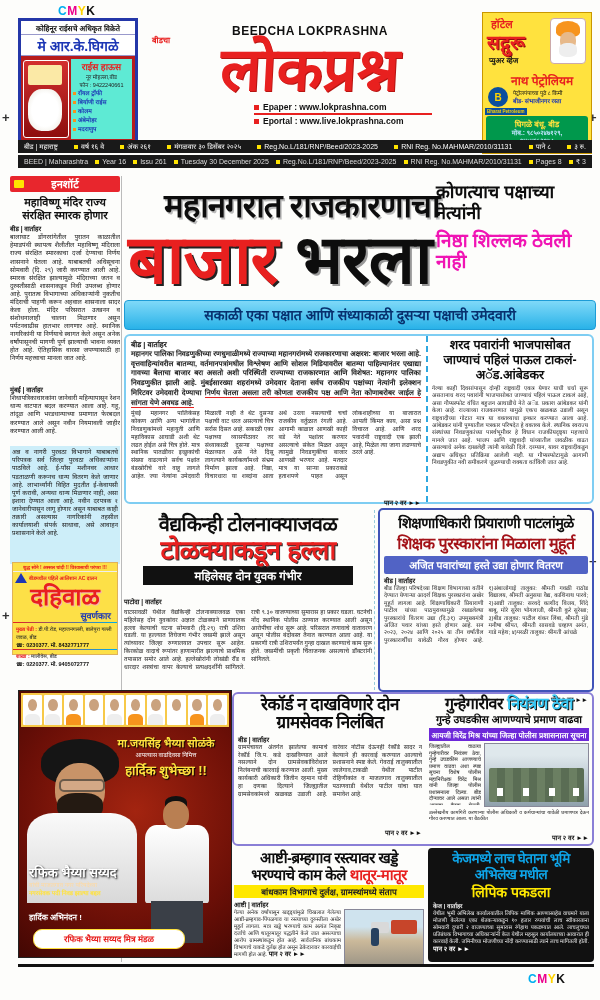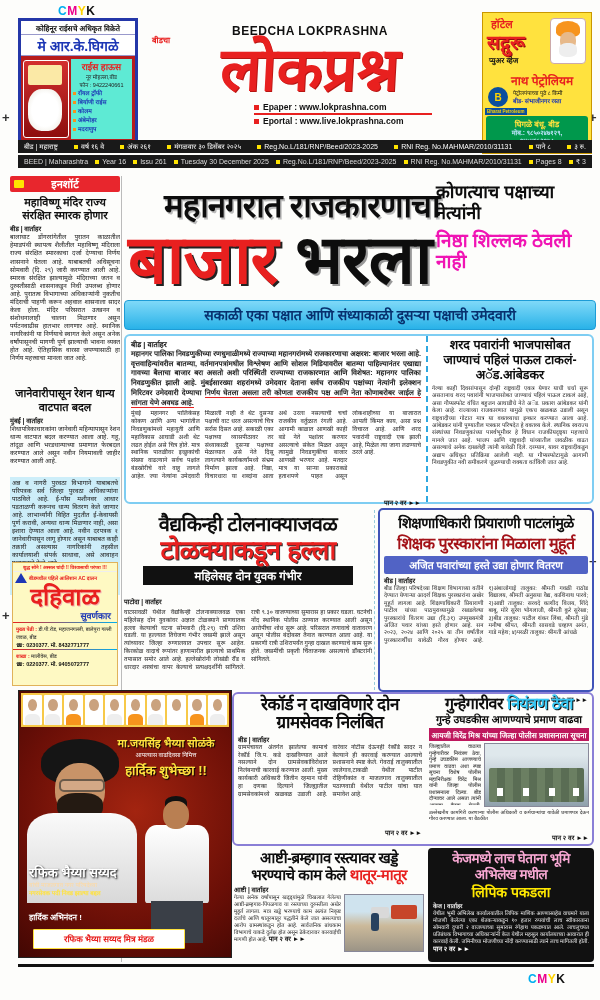--- a/index.html
+++ b/index.html
@@ -60,21 +60,21 @@
   .sb{left:10px;top:176px;width:110px;}
   .vline{left:121px;top:176px;width:1px;height:786px;background:#bbb;}
   .inshort{background:#e8262d;color:#fff;font-weight:bold;font-size:11px;text-align:center;height:16px;line-height:16px;
            border-radius:2px;position:relative;}
   .inshort .tab{position:absolute;left:4px;top:4px;width:10px;height:8px;background:#ffe400;border-radius:1px;}
   .shd{font-size:11px;font-weight:bold;color:#111;text-align:center;line-height:1.2;margin-top:4px;}
   .sby{font-size:6.5px;font-weight:bold;color:#111;margin-top:2px;}
   .sbt{font-size:6.3px;line-height:1.28;color:#222;overflow:hidden;}
   .blueblk{background:#cdeef9;padding:2px;}
   
-  .dah{left:12px;top:562px;width:106px;height:124px;border:1px solid #e0b25a;background:#fef9c3;box-sizing:border-box;}
+  .dah{left:12px;top:562px;width:106px;height:93px;border:1px solid #e0b25a;background:#fde047;box-sizing:border-box;}
   .dah .t1{font-size:4.8px;color:#e8201f;font-weight:bold;text-align:center;border-bottom:1px solid #eee;padding:1px 0;}
   .dah .lg{display:flex;align-items:center;gap:2px;padding:1px 2px;}
   .tri{width:0;height:0;border-left:6px solid transparent;border-right:6px solid transparent;border-bottom:10px solid #1d37b5;}
   .dah .t2{font-size:5px;color:#e8201f;font-weight:bold;}
   .dah .nm{font-size:24px;font-weight:bold;color:#e8201f;text-align:center;line-height:1.05;text-shadow:1px 1px 0 #f4b4b4;}
   .dah .sub{font-size:9px;font-weight:bold;color:#1d37b5;text-align:right;padding-right:6px;}
   .dah .ad1{font-size:5.2px;color:#222;padding:2px 3px 0;border-top:1px solid #f3c;border-image:linear-gradient(90deg,#e8201f,#00aeef) 1;}
   .dah .lab{color:#e8201f;font-weight:bold;}
   .dah .ph{font-size:5.5px;font-weight:bold;color:#111;padding:0 3px;}
   
@@ -94,21 +94,21 @@
   .man2-hair{position:absolute;right:44px;top:105px;width:22px;height:12px;background:#111;border-radius:50% 50% 0 0;}
   .man2-shirt{position:absolute;right:22px;top:134px;width:64px;height:78px;background:linear-gradient(#ffffff,#dcdcdc);border-radius:18% 18% 4% 4%;}
   .man2-pant{position:absolute;right:28px;top:210px;width:52px;height:42px;background:#3a3f47;}
   .pol .nmt{position:absolute;right:6px;top:44px;width:118px;text-align:center;font-size:11px;font-weight:bold;color:#ffe23e;text-shadow:1px 1px 1px #000;}
   .pol .bd{position:absolute;right:10px;top:60px;width:110px;text-align:center;font-size:6px;color:#fff;}
   .pol .ws{position:absolute;right:10px;top:70px;width:110px;text-align:center;font-size:13px;font-weight:bold;color:#ffe23e;text-shadow:1px 1px 1px #000;}
   .pol .nm2{position:absolute;left:10px;top:172px;width:120px;font-size:13px;font-weight:bold;color:#fff;text-shadow:1px 1px 2px #000;}
   .pol .d1{position:absolute;left:10px;top:190px;width:120px;font-size:6px;color:#ffd9a0;}
   .pol .d2{position:absolute;left:10px;top:198px;width:120px;font-size:6px;font-weight:bold;color:#ffe23e;}
   .pol .ws2{position:absolute;left:10px;top:220px;width:120px;font-size:8px;font-weight:bold;color:#fff;}
-  .pol .chip{position:absolute;left:14px;bottom:8px;width:150px;height:18px;background:#fff;border-radius:1px;
+  .pol .chip{position:absolute;left:14px;bottom:8px;width:150px;height:18px;background:#fff;border-radius:9px;
              text-align:center;line-height:18px;font-size:8.5px;font-weight:bold;color:#e8201f;border:1px solid #ffe23e;}
   
   .lh1{left:128px;top:182px;width:320px;font-size:33px;font-weight:bold;color:#0d0d0d;letter-spacing:-1px;
        text-shadow:1.5px 1.5px 0 #bbb;margin-left:36px;}
   .lh2{left:128px;top:222px;width:330px;font-size:68px;font-weight:bold;letter-spacing:-1px;line-height:1.1;}
   .lh2 .r{color:#e8201f;text-shadow:2px 2px 0 #222;} .lh2 .b{color:#0d0d0d;text-shadow:2px 2px 0 #999;}
   .rh1{left:436px;top:182px;width:158px;font-size:18px;font-weight:bold;color:#0d0d0d;line-height:1.15;}
   .rh2{left:436px;top:230px;width:158px;font-size:19px;font-weight:bold;color:#f014b4;line-height:1.12;}
   .cyband{left:124px;top:300px;width:470px;height:28px;background:linear-gradient(#7fd9f8,#29b2e8);border:1px solid #1d9cd6;
           border-radius:4px;text-align:center;font-size:14px;font-weight:bold;color:#07306e;line-height:28px;}
@@ -140,41 +140,41 @@
   
   .pwrap{left:232px;top:692px;width:362px;height:154px;border:2px solid #8a7fd6;border-radius:6px;box-sizing:border-box;display:flex;}
   .gram{width:192px;padding:2px 4px;box-sizing:border-box;}
   .gram .h1{font-size:17px;font-weight:bold;color:#0d0d0d;text-align:center;line-height:1.08;letter-spacing:-.5px;}
   .mgband{margin:2px 0;background:#ff3ed6;color:#7a0f12;font-size:10.5px;font-weight:bold;text-align:center;padding:1px 0;}
   .gram .bd{font-size:6px;line-height:1.3;color:#222;column-count:2;column-gap:5px;height:84px;overflow:hidden;}
   .crime{flex:1;padding:2px 3px;box-sizing:border-box;position:relative;}
   .crime .h1{font-size:16px;font-weight:bold;text-align:center;letter-spacing:-.5px;line-height:1;}
   .crime .h1 .k{color:#0d0d0d;} .crime .h1 .cy{color:#35c6f2;text-shadow:1px 1px 0 #0d0d0d;}
   .crime .h2{font-size:10.5px;font-weight:bold;color:#0d0d0d;text-align:center;}
-  .grband{margin:2px 0;background:#be185d;color:#fff;font-size:7.5px;font-weight:bold;text-align:center;padding:1.5px 0;}
+  .grband{margin:2px 0;background:#6d28d9;color:#fff;font-size:7.5px;font-weight:bold;text-align:center;padding:1.5px 0;}
   .crime .flow{display:flex;gap:3px;}
   .crime .bd{width:52px;font-size:5.2px;line-height:1.25;color:#222;height:62px;overflow:hidden;}
   .pphoto{flex:1;height:62px;background:linear-gradient(#dfe8ec 18%,#b9c6cf 60%,#8fa0ab);position:relative;border:1px solid #889;}
   .pphoto .row{position:absolute;left:4px;right:4px;bottom:4px;height:34px;
      background:repeating-linear-gradient(90deg,#6b7f62 0 8px,#5a6d54 8px 16px);border-radius:2px;}
   .pphoto .paper{position:absolute;width:6px;height:8px;background:#fff;bottom:10px;}
   .pcap{font-size:5px;line-height:1.25;color:#222;margin-top:2px;height:24px;overflow:hidden;}
   
   .road{left:234px;top:850px;width:190px;height:110px;}
   .road .h1{font-size:15px;font-weight:bold;color:#0d0d0d;text-align:center;letter-spacing:-.5px;line-height:1.1;}
   .road .h1 .r{color:#e8201f;}
   .yband{margin:2px 0;background:#ffe800;color:#222;font-size:8.5px;font-weight:bold;text-align:center;padding:1px 0;}
   .road .flow{display:flex;gap:3px;}
   .road .bd{flex:1;font-size:5.4px;line-height:1.28;color:#222;height:56px;overflow:hidden;}
   .rphoto{width:78px;height:56px;background:linear-gradient(#cfe3ee 30%,#cbb99a 55%,#9b9486);position:relative;border:1px solid #889;}
   .rphoto .trk{position:absolute;right:6px;top:10px;width:26px;height:14px;background:#c7452a;border-radius:2px;}
   .rphoto .trk2{position:absolute;right:34px;top:12px;width:18px;height:11px;background:#d9d9d9;border-radius:2px;}
   .rphoto .man{position:absolute;left:26px;top:18px;width:8px;height:18px;background:#27415f;border-radius:3px;}
   .bribe{left:428px;top:848px;width:166px;height:114px;background:#111;border-radius:4px;padding:3px 5px;box-sizing:border-box;}
-  .bribe .h1{font-size:13.5px;font-weight:bold;color:#f9a8d4;text-align:center;line-height:1.15;letter-spacing:-.5px;}
+  .bribe .h1{font-size:13.5px;font-weight:bold;color:#0ea5e9;text-align:center;line-height:1.15;letter-spacing:-.5px;}
   .bribe .h1y{font-size:14px;font-weight:bold;color:#ffe800;text-align:center;}
   .bribe .by{font-size:6px;font-weight:bold;color:#eee;margin-top:1px;}
   .bribe .bd{font-size:5.4px;line-height:1.3;color:#f2f2f2;height:56px;overflow:hidden;}
   .bribe .cont{color:#fff;}
   .botline{left:18px;top:964px;width:576px;height:2.5px;background:#111;}
 </style>
 </head>
 <body>
 
 <div class="abs cmyk" style="left:58px;top:4px;"><span class="c">C</span><span class="m">M</span><span class="y">Y</span><span class="k">K</span></div>
@@ -324,21 +324,20 @@
   </div>
 </div>
 
 <div class="abs vline"></div>
 
 <div class="abs sb">
   <div class="inshort"><span class="tab"></span><span>इनशॉर्ट</span></div>
   <div class="shd">महाविष्णू मंदिर राज्य संरक्षित स्मारक होणार</div>
   <div class="sby">बीड | वार्ताहर</div>
   <div class="sbt jt" style="height:150px;">बालाघाट डोंगररांगेतील पुरातन काळातील हेमाडपंथी स्थापत्य शैलीतील महाविष्णू मंदिराला राज्य संरक्षित स्मारकाचा दर्जा देण्याचा निर्णय शासनाने घेतला आहे. याबाबतची अधिसूचना सोमवारी (दि. २९) जारी करण्यात आली आहे. स्मारक संरक्षित झाल्यामुळे मंदिराच्या जतन व दुरुस्तीसाठी शासनाकडून निधी उपलब्ध होणार आहे. पुरातत्व विभागाच्या अधिकाऱ्यांनी नुकतीच मंदिराची पाहणी करून अहवाल शासनाला सादर केला होता. मंदिर परिसरात उत्खनन व संशोधनालाही चालना मिळणार असून पर्यटनवाढीस हातभार लागणार आहे. स्थानिक नागरिकांनी या निर्णयाचे स्वागत केले असून अनेक वर्षांपासूनची मागणी पूर्ण झाल्याची भावना व्यक्त होत आहे. ऐतिहासिक वारसा जपण्यासाठी हा निर्णय महत्त्वाचा मानला जात आहे.</div>
-  <div class="shd">जानेवारीपासून रेशन धान्य वाटपात बदल</div>
   <div class="sby">मुंबई | वार्ताहर</div>
   <div class="sbt jt" style="height:52px;">शिधापत्रिकाधारकांना जानेवारी महिन्यापासून रेशन धान्य वाटपात बदल करण्यात आला आहे. गहू, तांदूळ आणि भरडधान्याच्या प्रमाणात फेरबदल करण्यात आले असून नवीन नियमावली जाहीर करण्यात आली आहे.</div>
   <div class="sbt jt blueblk" style="height:114px;">अन्न व नागरी पुरवठा विभागाने याबाबतचे परिपत्रक सर्व जिल्हा पुरवठा अधिकाऱ्यांना पाठविले आहे. ई-पॉस मशीनवर आधार पडताळणी करूनच धान्य वितरण केले जाणार आहे. लाभार्थ्यांनी विहित मुदतीत ई-केवायसी पूर्ण करावी, अन्यथा धान्य मिळणार नाही, असा इशारा देण्यात आला आहे. नवीन दरपत्रक १ जानेवारीपासून लागू होणार असून याबाबत काही तक्रारी असल्यास नागरिकांनी तहसील कार्यालयाशी संपर्क साधावा, असे आवाहन प्रशासनाने केले आहे.</div>
 </div>
 
 <div class="abs dah">
   <div class="t1">शुद्ध सोने ! अस्सल चांदी !! विश्वासाची परंपरा !!!</div>
   <div class="lg">
       <span class="tri"></span>
       <span class="t2">बीडमधील पहिले आलिशान AC दालन</span>
@@ -471,20 +470,21 @@
         <div class="paper" style="left:88px;"></div>
       </div>
     </div>
     <div class="pcap jt">उल्लेखनीय कामगिरी करणाऱ्या पोलीस अधिकारी व कर्मचाऱ्यांचा यावेळी प्रमाणपत्र देऊन गौरव करण्यात आला. या बैठकीत</div>
     <div class="cont">पान २ वर ►►</div>
   </div>
 </div>
 
 <div class="abs road">
   <div class="h1"><span>आष्टी-ब्रम्हगाव रस्त्यावर खड्डे</span><br><span>भरण्याचे काम केले </span><span class="r">थातूर-मातूर</span></div>
+  <div class="yband">बांधकाम विभागाचे दुर्लक्ष, ग्रामस्थांमध्ये संताप</div>
   <div class="sby">आष्टी | वार्ताहर</div>
   <div class="flow">
     <div class="bd jt"><span>गेल्या अनेक वर्षांपासून खड्ड्यांमुळे चिखलात गेलेल्या आष्टी-ब्रम्हगाव-पिंपळगाव या रस्त्याच्या दुरुस्तीला अखेर मुहूर्त लागला. मात्र खड्डे भरण्याचे काम अत्यंत निकृष्ट दर्जाचे आणि थातूरमातूर पद्धतीने केले जात असल्याचा आरोप ग्रामस्थांकडून होत आहे. सार्वजनिक बांधकाम विभागाचे याकडे दुर्लक्ष होत असून ठेकेदारावर कारवाईची मागणी होत आहे.</span> <span class="cont" style="display:inline">पान २ वर ►►</span></div>
     <div class="rphoto">
         <div class="trk"></div>
         <div class="trk2"></div>
         <div class="man"></div>
       </div>
   </div>
 </div>

